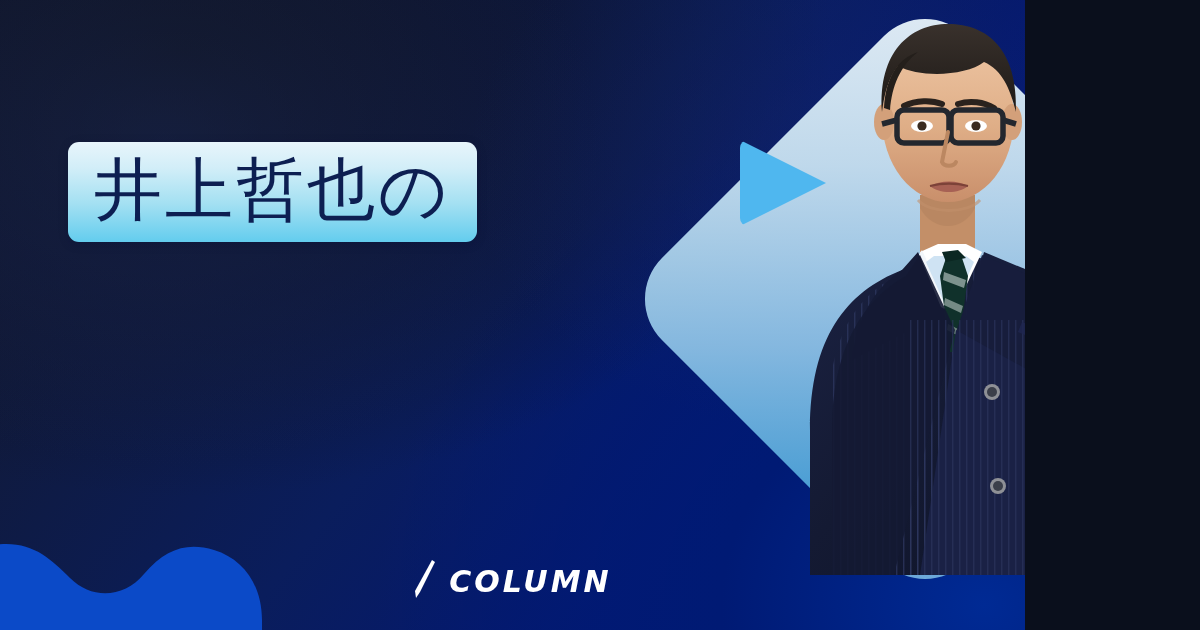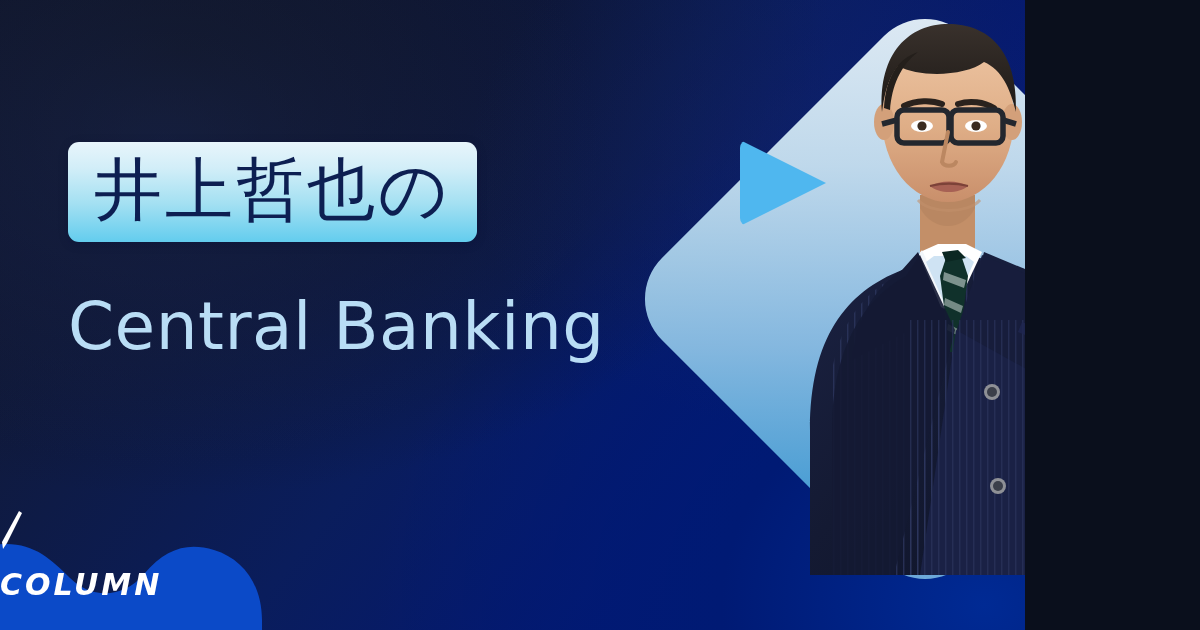--- a/index.html
+++ b/index.html
@@ -111,24 +111,23 @@
     font-weight:400;
     letter-spacing:0.5px;
   }
   .title .line { display:block; white-space:nowrap; }
 
   
   .logo {
     position:absolute;
     left:0; right:0; bottom:28px;
     display:flex;
-    align-items:flex-start;
+    align-items:center;
     justify-content:center;
     gap:14px;
-    flex-direction:column;
   }
   .logo-mark { display:block; }
   .logo-text {
     color:#ffffff;
     font-family:"DejaVu Sans", sans-serif;
     font-size:30px;
     font-weight:bold;
     font-style:italic;
     letter-spacing:3px;
   }
@@ -255,21 +254,20 @@
     </div>
 
     <div class="circ"></div>
   </div>
 
   <div class="text-col">
     <div class="name-badge">
       <span>井上哲也の</span>
     </div>
     <div class="title">
-      <span class="line">Central Banking</span>
     </div>
   </div>
 
   <div class="logo">
     <span class="logo-mark">
       <svg width="22" height="38" viewBox="0 0 22 38" xmlns="http://www.w3.org/2000/svg">
         <path d="M19,0 L22,2 L7,32 L3,38 L2,31 Z" fill="#ffffff"></path>
       </svg>
     </span>
     <span class="logo-text">COLUMN</span>

